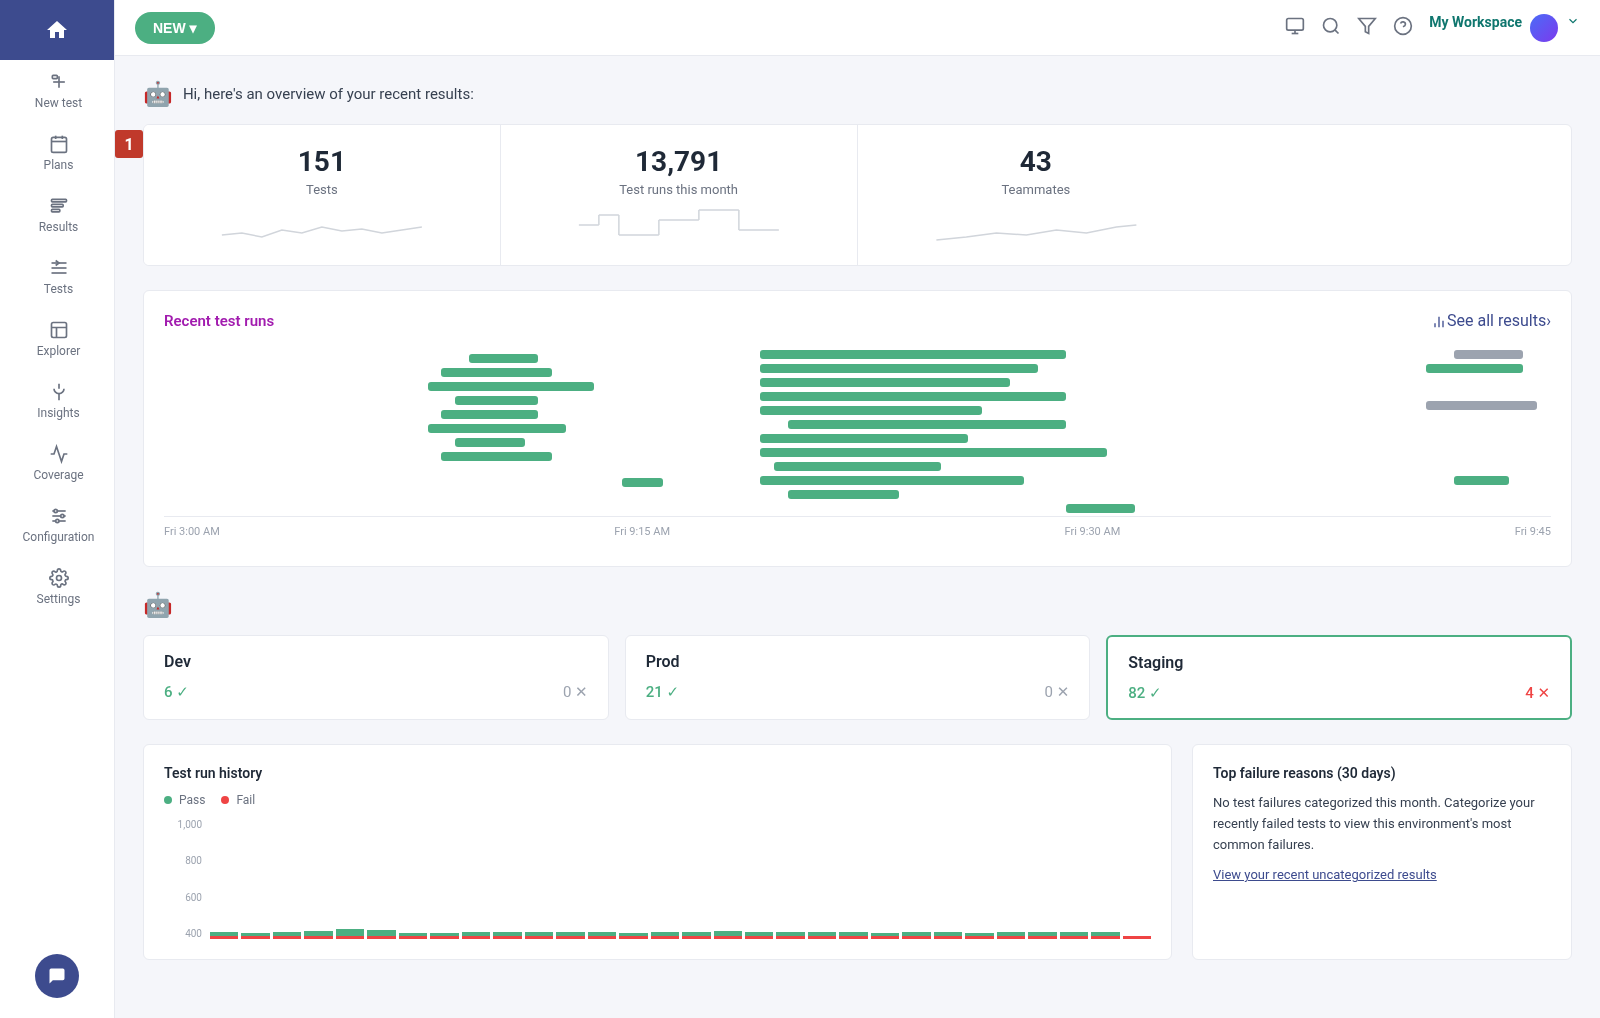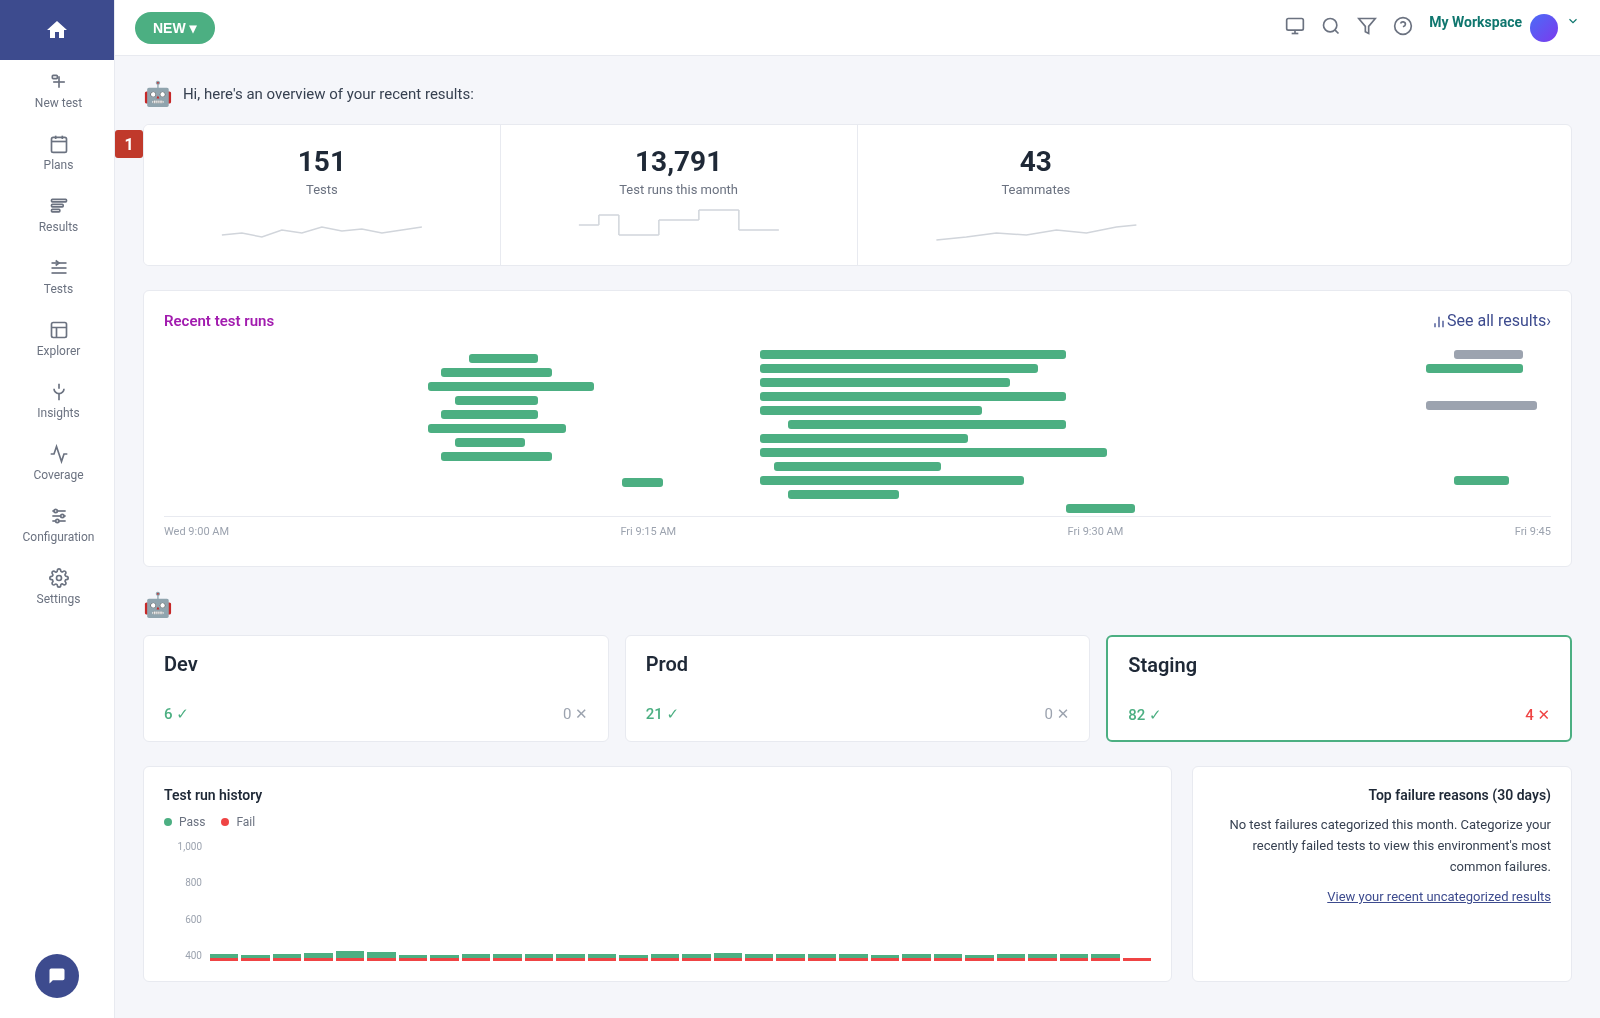--- a/index.html
+++ b/index.html
@@ -209,21 +209,21 @@
       gap: 16px;
       margin-bottom: 24px;
     }
     .env-card {
       background: #fff;
       border: 1px solid #e8eaf0;
       border-radius: 6px;
       padding: 16px 20px;
     }
     .env-card.highlighted { border: 2px solid #4caf82; }
-    .env-name { font-size: 20px; font-weight: 600; color: #1f2937; margin-bottom: 29px; }
+    .env-name { font-size: 16px; font-weight: 600; color: #1f2937; margin-bottom: 12px; }
     .env-stats { display: flex; justify-content: space-between; align-items: center; }
     .env-pass { color: #4caf82; font-size: 15px; font-weight: 500; display: flex; align-items: center; gap: 4px; }
     .env-fail { color: #ef4444; font-size: 15px; font-weight: 500; display: flex; align-items: center; gap: 4px; }
     .env-zero { color: #9ca3af; font-size: 15px; }
 
     
     .bottom-row {
       display: grid;
       grid-template-columns: 1fr 380px;
       gap: 20px;
@@ -241,21 +241,20 @@
     .legend-dot { width: 8px; height: 8px; border-radius: 50%; display: inline-block; margin-right: 4px; }
     .legend-pass .legend-dot { background: #4caf82; }
     .legend-fail .legend-dot { background: #ef4444; }
 
     
     .failure-card {
       background: #fff;
       border: 1px solid #e8eaf0;
       border-radius: 6px;
       padding: 20px;
-      text-align: right;
     }
     .failure-title { font-size: 14px; font-weight: 600; color: #1f2937; margin-bottom: 12px; }
     .failure-text { font-size: 13px; color: #374151; line-height: 1.6; }
     .failure-link { color: #3d4b8e; font-size: 13px; cursor: pointer; text-decoration: underline; margin-top: 12px; display: block; }
   </style>
 </head>
 <body>
 
 <div class="sidebar">
   <div class="sidebar-home">
@@ -484,21 +483,21 @@
           <div class="gantt-bar" style="top:130px; left:43%; width:19%; height:9px;"></div>
           <div class="gantt-bar" style="top:144px; left:45%; width:8%; height:9px;"></div>
           <div class="gantt-bar" style="top:158px; left:65%; width:5%; height:9px;"></div>
 
           <div class="gantt-bar grey" style="top:4px; right:2%; width:5%; height:9px;"></div>
           <div class="gantt-bar" style="top:18px; right:2%; width:7%; height:9px;"></div>
           <div class="gantt-bar grey" style="top:55px; right:1%; width:8%; height:9px;"></div>
           <div class="gantt-bar" style="top:130px; right:3%; width:4%; height:9px;"></div>
         </div>
         <div class="gantt-timeline">
-          <span>Wed 9:00 AM</span>
+          <span>Fri 3:00 AM</span>
           <span>Fri 9:15 AM</span>
           <span>Fri 9:30 AM</span>
           <span>Fri 9:45</span>
         </div>
       </div>
     </div>
 
     <div class="section-header">
       <span class="robot-icon">🤖</span>
     </div>

